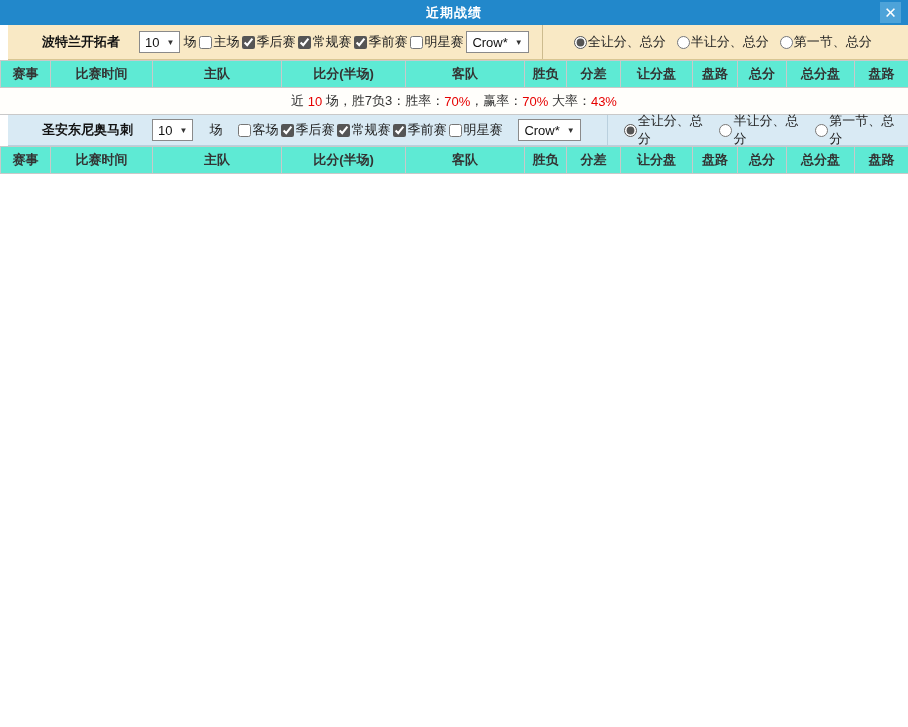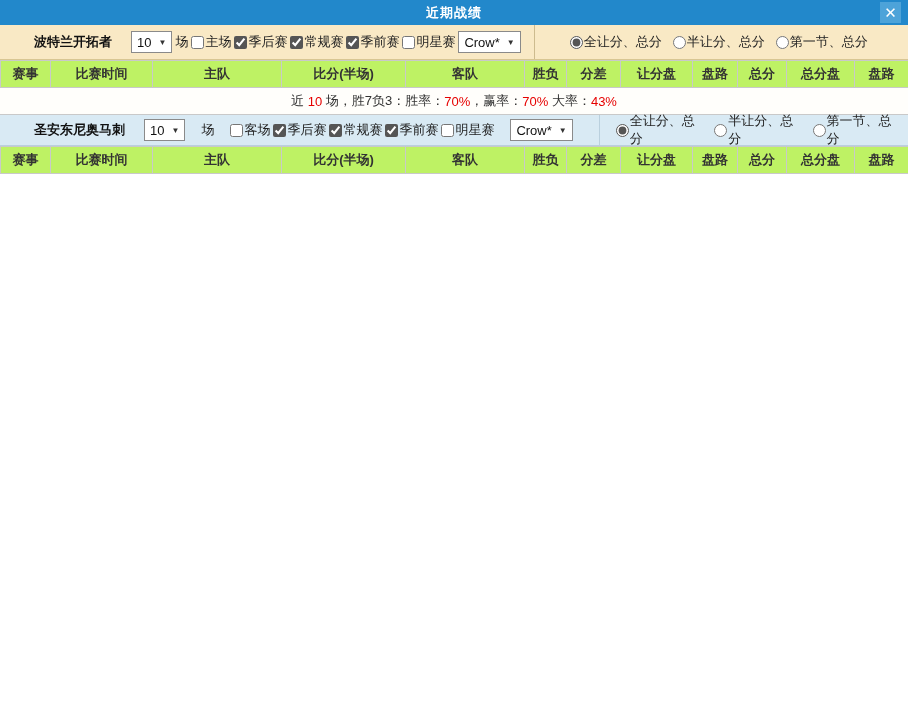--- a/index.html
+++ b/index.html
@@ -5,37 +5,37 @@
   html,body{margin:0;padding:0;}
   body{width:908px;height:727px;overflow:hidden;background:#fff;
        font-family:"Liberation Sans","DejaVu Sans",sans-serif;font-size:13px;color:#333;}
   .popup{width:908px;}
   
   .titlebar{height:25px;background:#2288cb;position:relative;display:flex;align-items:center;justify-content:center;}
   .title{color:#fff;font-weight:bold;font-size:13px;letter-spacing:1px;}
   .close{position:absolute;right:7px;top:2px;width:21px;height:21px;background:#4da3d9;
          color:#fff;display:flex;align-items:center;justify-content:center;font-size:15px;cursor:pointer;}
   
-  .filterbar{height:34px;display:flex;align-items:center;font-size:13px;color:#222;border-bottom:1px solid #d8c693;}
+  .filterbar{height:34px;display:flex;align-items:center;font-size:13px;color:#222;border-bottom:1px solid #d8c693;margin-left:8px;}
   .sec-warm .filterbar{background:#f9e9c5;}
   .sec-cool .filterbar{background:#d9eaf4;border-bottom-color:#bad0de;height:30px;gap:13px;}
   .team{font-weight:bold;font-size:13px;margin-left:34px;width:94px;color:#111;}
   .select{background:#fff;border:1px solid #8a8a8a;height:20px;display:inline-flex;align-items:center;
           padding:0 5px;gap:7px;margin:0 3px;font-size:13px;cursor:pointer;color:#111;}
   .arrow{font-size:8px;color:#333;}
   .checks{display:inline-flex;align-items:flex-start;}
   .checks label{display:inline-flex;align-items:center;cursor:pointer;}
   input[type=checkbox],input[type=radio]{margin:0 1px 0 3px;width:13px;height:13px;accent-color:#555;}
   .vdiv{width:1px;align-self:stretch;background:#cdbb8e;margin-left:10px;}
   .sec-cool .vdiv{background:#bad0de;}
   .radios{flex:1;display:flex;justify-content:center;align-items:flex-start;}
   .radios label{display:inline-flex;align-items:center;margin-right:8px;cursor:pointer;}
   
   table{border-collapse:collapse;table-layout:fixed;width:908px;}
-  th{background:#bef264;font-weight:bold;font-size:13px;height:24px;border:1px solid #c9c9c9;color:#333;}
+  th{background:#5eead4;font-weight:bold;font-size:13px;height:24px;border:1px solid #c9c9c9;color:#333;}
   .red{color:#e60000;}
   
   .summary{height:26px;display:flex;align-items:center;justify-content:center;font-size:13px;
            color:#333;background:#fffefb;border-bottom:1px solid #c9c9c9;}
   .summary span{white-space:pre;}
 </style>
 </head>
 <body>
 
 <div class="popup">

